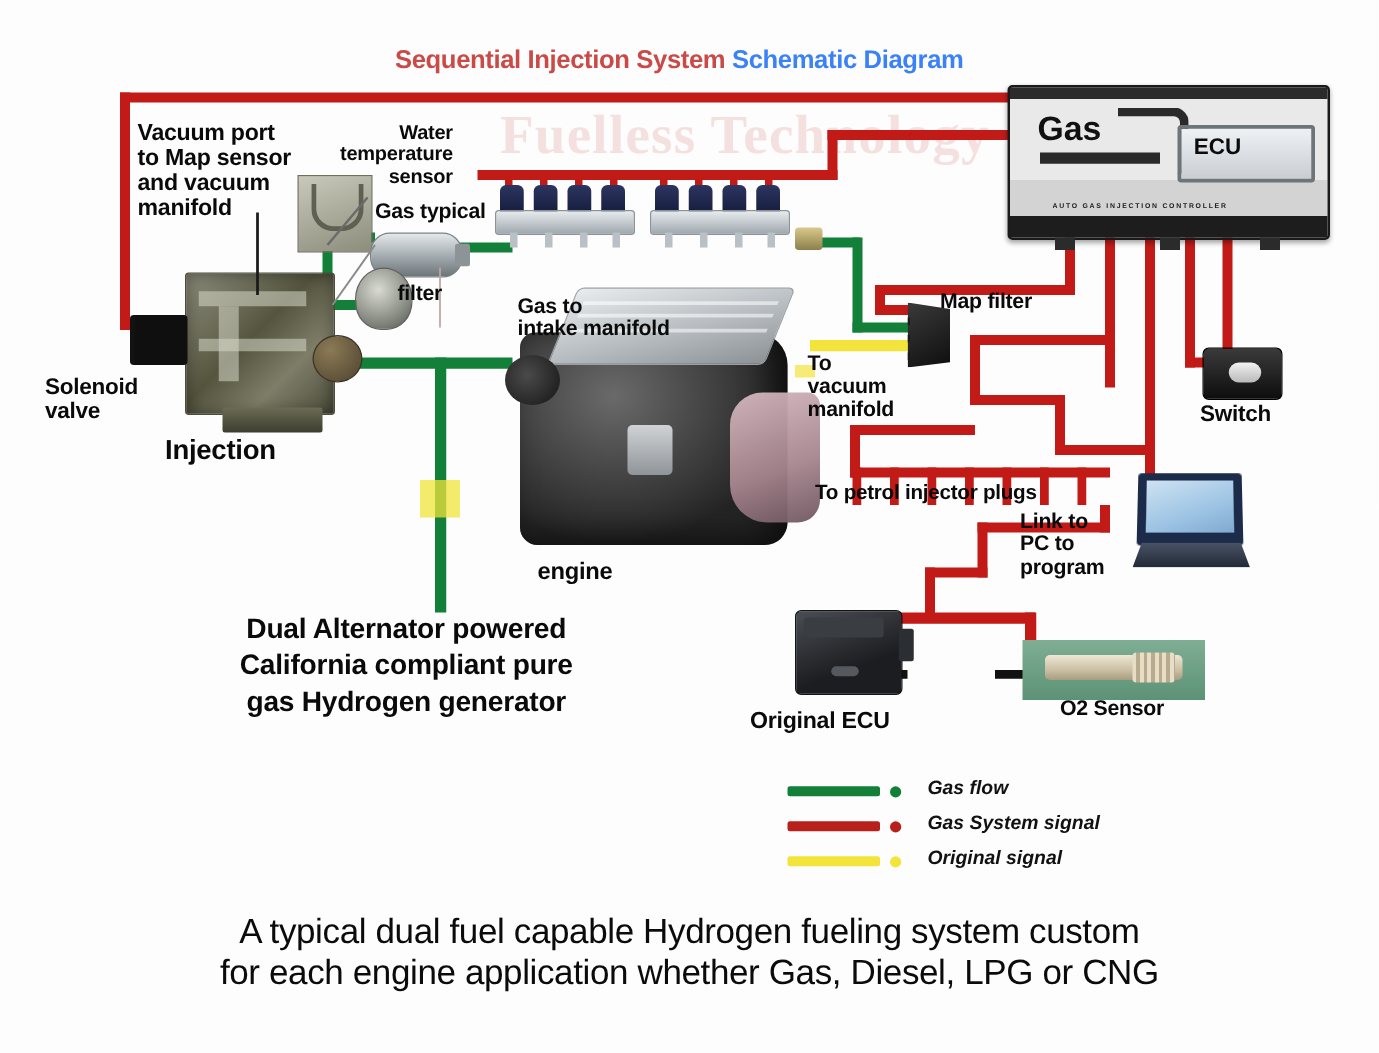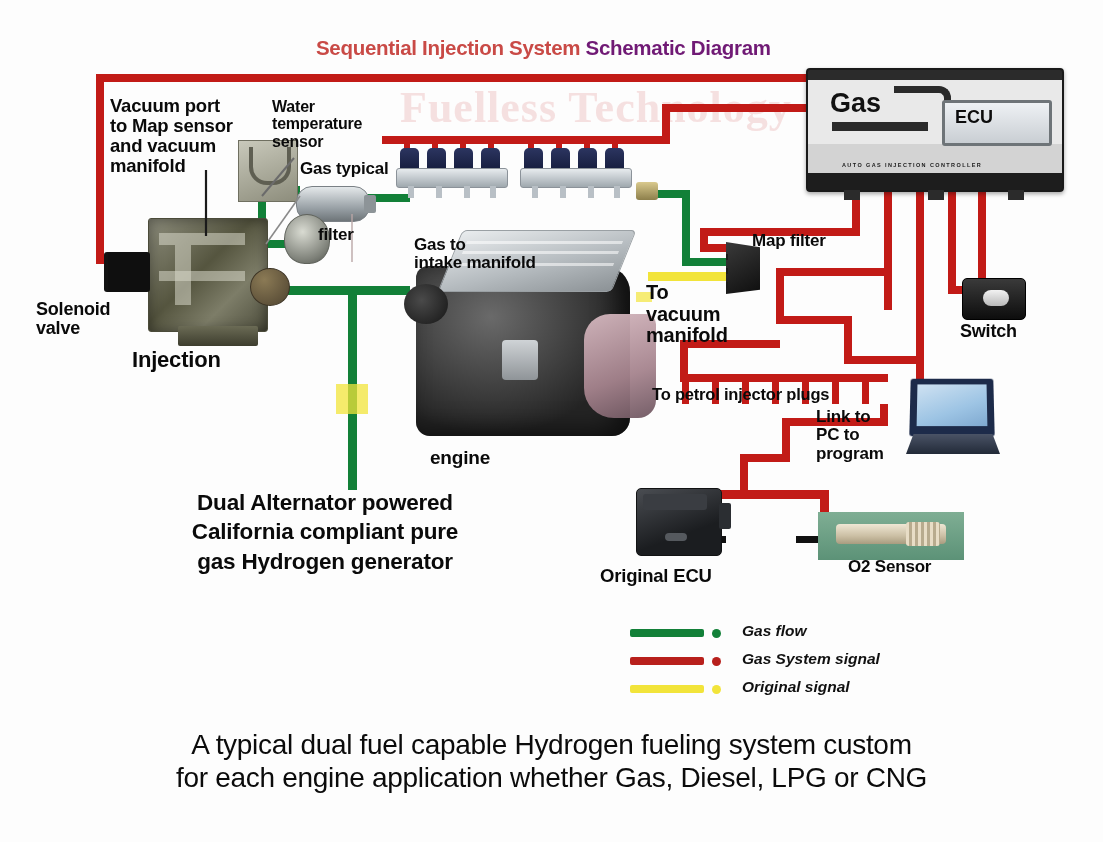--- a/index.html
+++ b/index.html
@@ -16,21 +16,21 @@
   .wire{position:absolute;}
   .red{background:#c21b17;}
   .grn{background:#128038;}
   .yel{background:#f2e43a;}
   .blk{background:#111;}
 
   
   #title-wrap{position:absolute;left:316px;top:36px;white-space:nowrap;}
   #title-wrap span{font-size:20.5px;font-weight:bold;letter-spacing:-0.3px;}
   .t-red{color:#c94a46;}
-  .t-dark{color:#701a75;}
+  .t-dark{color:#3b82f6;}
 
   
   #watermark{
     position:absolute;left:400px;top:82px;width:420px;height:52px;
     font-size:44px;font-weight:bold;color:#f0c9c9;opacity:.55;
     letter-spacing:1px;white-space:nowrap;overflow:hidden;
     font-family:"Liberation Serif", serif;
   }
 
   
@@ -404,33 +404,33 @@
 
   <div class="photo" id="o2-photo">
     <div class="body"></div>
     <div class="thr"></div>
   </div>
 
   <div class="lbl" style="left:110px;top:96px;font-size:18.5px;">Vacuum port
 to Map sensor
 and vacuum
 manifold</div>
-  <div class="lbl" style="left:272px;top:98px;font-size:16px;text-align:left;">Water
+  <div class="lbl" style="left:272px;top:98px;font-size:16px;text-align:right;">Water
 temperature
 sensor</div>
   <div class="lbl" style="left:300px;top:160px;font-size:17px;">Gas typical</div>
   <div class="lbl" style="left:318px;top:226px;font-size:17px;">filter</div>
   <div class="lbl" style="left:414px;top:236px;font-size:17px;">Gas to
 intake manifold</div>
   <div class="lbl" style="left:36px;top:300px;font-size:18px;">Solenoid
 valve</div>
   <div class="lbl" style="left:132px;top:348px;font-size:22px;">Injection</div>
   <div class="lbl" style="left:430px;top:448px;font-size:19px;">engine</div>
   <div class="lbl" style="left:752px;top:232px;font-size:17px;">Map filter</div>
-  <div class="lbl" style="left:646px;top:282px;font-size:20px;">To
+  <div class="lbl" style="left:646px;top:282px;font-size:17px;">To
 vacuum
 manifold</div>
   <div class="lbl" style="left:960px;top:322px;font-size:18px;">Switch</div>
   <div class="lbl" style="left:652px;top:386px;font-size:16.5px;">To petrol injector plugs</div>
   <div class="lbl" style="left:816px;top:408px;font-size:17px;">Link to
 PC to
 program</div>
   <div class="lbl" style="left:600px;top:566px;font-size:18.5px;">Original ECU</div>
   <div class="lbl" style="left:848px;top:558px;font-size:17px;">O2 Sensor</div>
   <div class="lbl" style="left:150px;top:488px;font-size:22.5px;line-height:1.3;text-align:center;width:350px;">Dual Alternator powered

